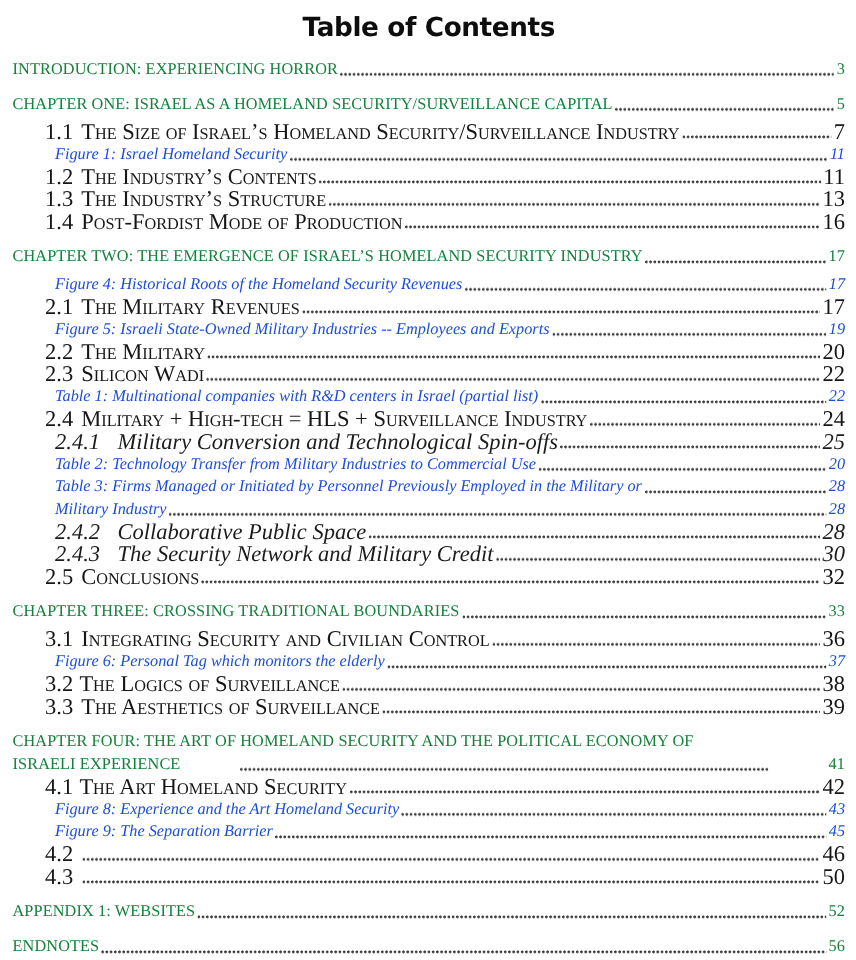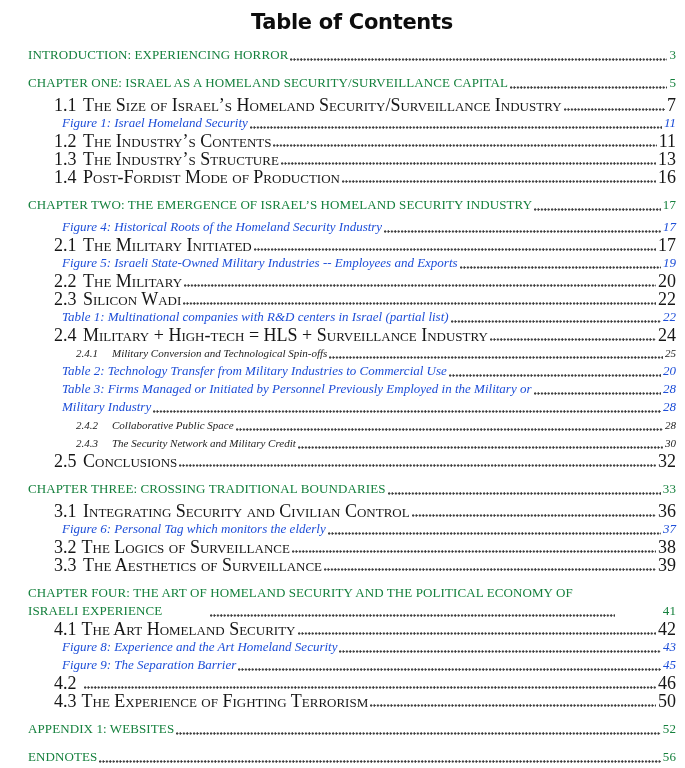--- a/index.html
+++ b/index.html
@@ -2,21 +2,21 @@
 <html><head>
 <meta charset="utf-8">
 <style>
   html, body { margin: 0; padding: 0; background: #ffffff; }
   body {
     width: 685px; height: 768px; overflow: hidden;
     font-family: "Liberation Serif", "DejaVu Serif", serif;
     color: #161616;
     -webkit-font-smoothing: antialiased;
   }
-  .page { padding: 6px 9px 0 28px; box-sizing: border-box; width: 685px; }
+  .page { padding: 6px 9px 0 10px; box-sizing: border-box; width: 685px; }
   .doc-title {
     font-family: "DejaVu Sans", "Liberation Sans", sans-serif;
     font-weight: 700; font-size: 21px; line-height: 28px;
     text-align: center; margin: 2px 0 6px 0; color: #0d0d0d;
     letter-spacing: -0.3px;
   }
   .row { display: flex; align-items: baseline; font-size: 13px; line-height: 18px; }
   .row .text { white-space: nowrap; }
   .leader {
     flex: 1 1 auto; min-width: 10px; align-self: flex-end;
@@ -33,21 +33,21 @@
 
   
   .section { padding-left: 26px; font-variant: small-caps; font-size: 18px; }
   .section .num { display: inline-block; width: 29px; flex: 0 0 auto; font-variant: normal; }
   .section .num-inline { flex: 0 0 auto; margin-right: 5px; font-variant: normal; }
 
   
   .figure { padding-left: 34px; font-style: italic; font-size: 13px; color: #1d4ed8; }
 
   
-  .subsection { padding-left: 34px; font-style: italic; font-size: 11px; color: #1c1c1c; text-align: center; }
+  .subsection { padding-left: 34px; font-style: italic; font-size: 18px; color: #1c1c1c; }
   .subsection .num { display: inline-block; width: 50px; flex: 0 0 auto; }
 </style>
 </head>
 <body>
 
 <div class="page">
   <div class="doc-title">Table of Contents</div>
   <div id="toc">
       <div class="row chapter">
         <span class="text">INTRODUCTION: EXPERIENCING HORROR</span>
@@ -87,27 +87,27 @@
         <span class="text">Post-Fordist Mode of Production</span>
         <span class="leader"></span>
         <span class="pagenum">16</span>
       </div>
       <div class="row chapter">
         <span class="text">CHAPTER TWO: THE EMERGENCE OF ISRAEL’S HOMELAND SECURITY INDUSTRY</span>
         <span class="leader"></span>
         <span class="pagenum">17</span>
       </div>
       <div class="row figure">
-        <span class="text">Figure 4: Historical Roots of the Homeland Security Industry</span>
+        <span class="text">Figure 4: Historical Roots of the Homeland Security Revenues</span>
         <span class="leader"></span>
         <span class="pagenum">17</span>
       </div>
       <div class="row section">
         <span class="num">2.1</span>
-        <span class="text">The Military Initiated</span>
+        <span class="text">The Military Revenues</span>
         <span class="leader"></span>
         <span class="pagenum">17</span>
       </div>
       <div class="row figure">
         <span class="text">Figure 5: Israeli State-Owned Military Industries -- Employees and Exports</span>
         <span class="leader"></span>
         <span class="pagenum">19</span>
       </div>
       <div class="row section">
         <span class="num">2.2</span>
@@ -223,21 +223,20 @@
         <span class="leader"></span>
         <span class="pagenum">45</span>
       </div>
       <div class="row section">
         <span class="num-inline">4.2</span>
         <span class="leader"></span>
         <span class="pagenum">46</span>
       </div>
       <div class="row section">
         <span class="num-inline">4.3</span>
-        <span class="text">The Experience of Fighting Terrorism</span>
         <span class="leader"></span>
         <span class="pagenum">50</span>
       </div>
       <div class="row chapter">
         <span class="text">APPENDIX 1: WEBSITES</span>
         <span class="leader"></span>
         <span class="pagenum">52</span>
       </div>
       <div class="row chapter">
         <span class="text">ENDNOTES</span>

